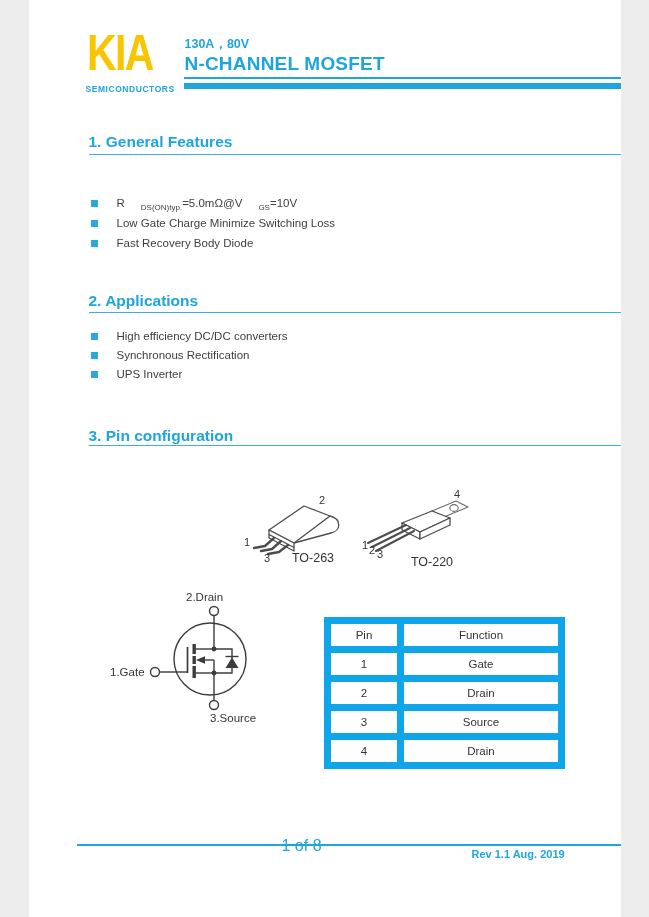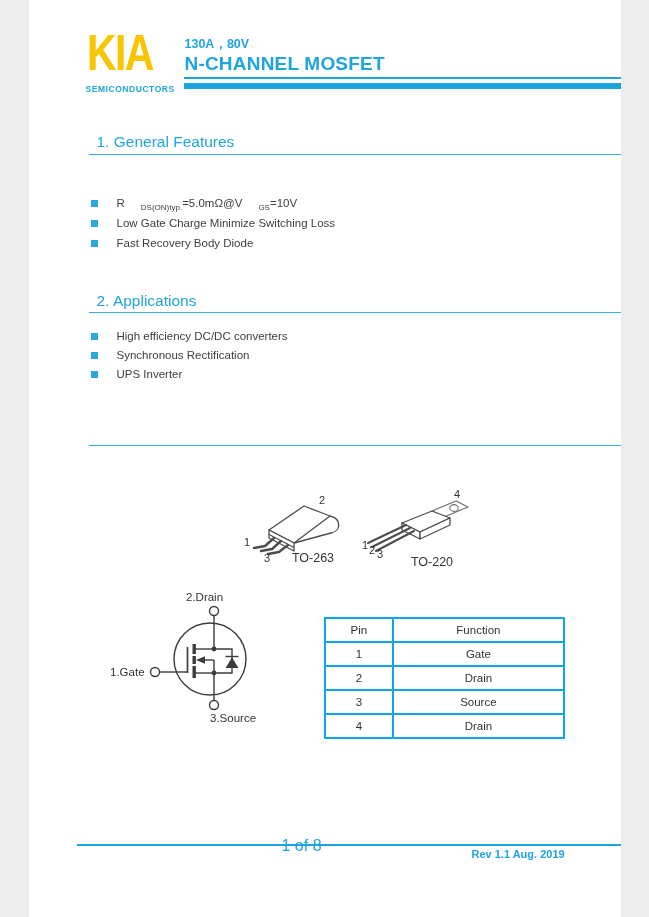--- a/index.html
+++ b/index.html
@@ -13,37 +13,37 @@
     left:58px;top:28px;font-size:50px;font-weight:bold;color:#F8C501;
     line-height:1;letter-spacing:-2px;transform:scaleX(0.82);transform-origin:left top;
   }
   .logo-sub{left:57px;top:84px;font-size:8.5px;font-weight:bold;color:#1FA5DE;letter-spacing:0.55px;}
   .hdr-rating{left:156px;top:36px;font-size:12.5px;font-weight:bold;color:#1FA5DE;}
   .hdr-type{left:156px;top:53px;font-size:19px;font-weight:bold;color:#1FA5DE;letter-spacing:0.2px;}
   .hdr-part{left:505px;top:39px;width:107px;text-align:right;font-size:30px;color:#1FA5DE;}
   .hdr-thin{left:155px;top:77px;width:457px;height:1.5px;background:#1FA5DE;}
   .hdr-bar{left:155px;top:83px;width:457px;height:6px;background:#1FA5DE;}
   
-  .sec-title{left:60px;font-size:15.5px;font-weight:normal;color:#1FA5DE;margin-left:8px;}
+  .sec-title{left:60px;font-size:15.5px;font-weight:bold;color:#1FA5DE;}
   .rule{left:60px;width:545px;height:1px;background:#3FAEE0;}
   .bullet{left:62px;display:flex;align-items:flex-start;}
   .bullet .sq{width:7px;height:7px;background:#2AA7DE;margin-top:3px;flex:none;}
   .bullet .bt{margin-left:19px;font-size:11.5px;color:#3E3E3E;white-space:nowrap;}
   .bullet .bt sub{font-size:8px;line-height:0;padding-left:16px;}
   
   svg text{font-family:"Liberation Sans","DejaVu Sans",sans-serif;fill:#333333;}
   .pkg-name{font-size:12.5px;}
   .pin-num{font-size:11px;}
   .sym-label{font-size:11.5px;}
   
   .pin-table{
     left:295px;top:617px;width:241px;border-collapse:collapse;
     font-size:11.5px;color:#333333;
   }
-  .pin-table td{border:2px solid #0ea5e9;height:22px;text-align:center;padding:0;}
+  .pin-table td{border:7px solid #0ea5e9;height:22px;text-align:center;padding:0;}
   .pin-table{border:2px solid #3f3f3f;}
   
   .ft-rule{left:48px;top:844px;width:553px;height:1.5px;background:#1FA5DE;}
   .ft-page{left:253px;top:837px;font-size:16px;font-weight:normal;color:#1FA5DE;}
   .ft-rev{left:443px;top:848px;font-size:11px;font-weight:bold;color:#1FA5DE;}
 </style>
 </head>
 <body>
 
 <div class="page">
@@ -80,20 +80,21 @@
   </div>
   <div class="abs bullet" style="top:349px">
     <span class="sq"></span>
     <span class="bt">Synchronous Rectification</span>
   </div>
   <div class="abs bullet" style="top:368px">
     <span class="sq"></span>
     <span class="bt">UPS Inverter</span>
   </div>
 
+  <div class="abs sec-title" style="top:427px">3. Pin configuration</div>
   <div class="abs rule" style="top:445px"></div>
 
   <svg class="abs" style="left:205px;top:488px" width="120" height="82" viewBox="0 0 120 82">
     <g stroke="#4d4d4d" fill="none" stroke-width="1.3" stroke-linejoin="round">
       <path d="M 96,28 C 108,31 107,43 97,45 L 60,55" fill="#ffffff"></path>
       <polygon points="35,42 70,18 96,28 60,55" fill="#ffffff"></polygon>
       <polygon points="35,42 60,55 60,63 35,50" fill="#ffffff"></polygon>
       <line x1="35" y1="46.5" x2="60" y2="59.5"></line>
     </g>
     <g stroke="#4d4d4d" fill="none" stroke-width="2.4" stroke-linejoin="round" stroke-linecap="round">

